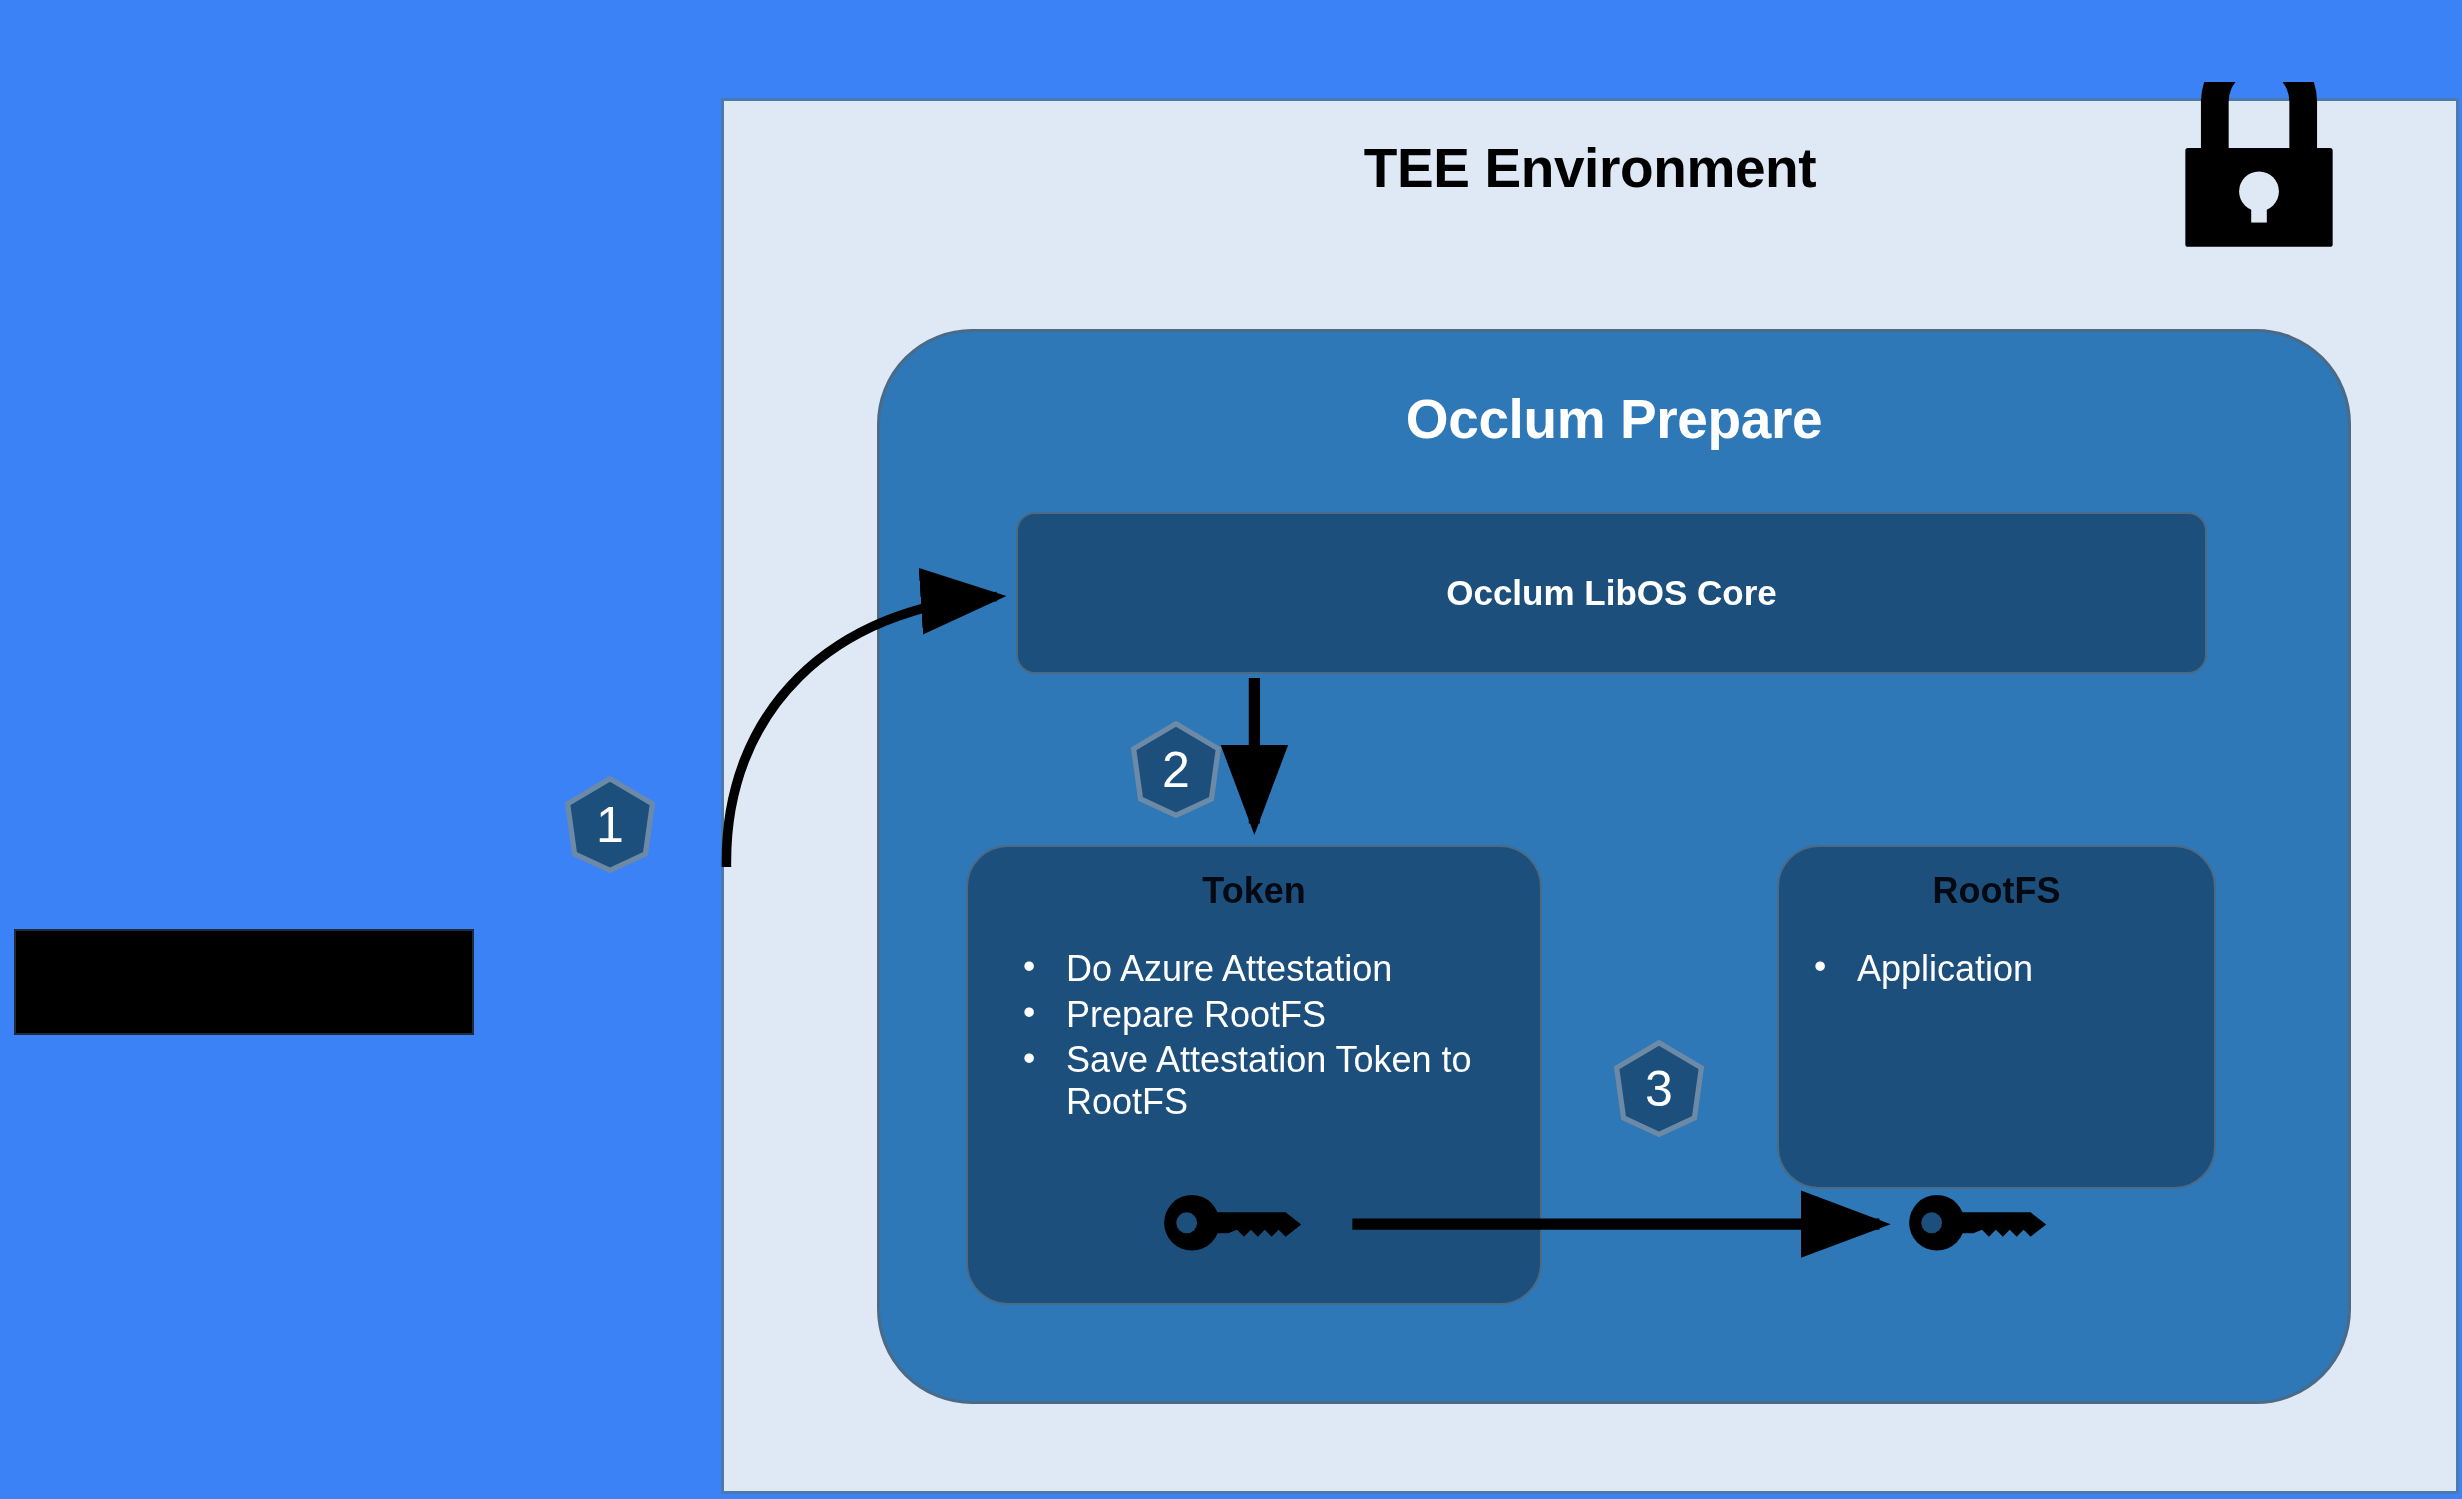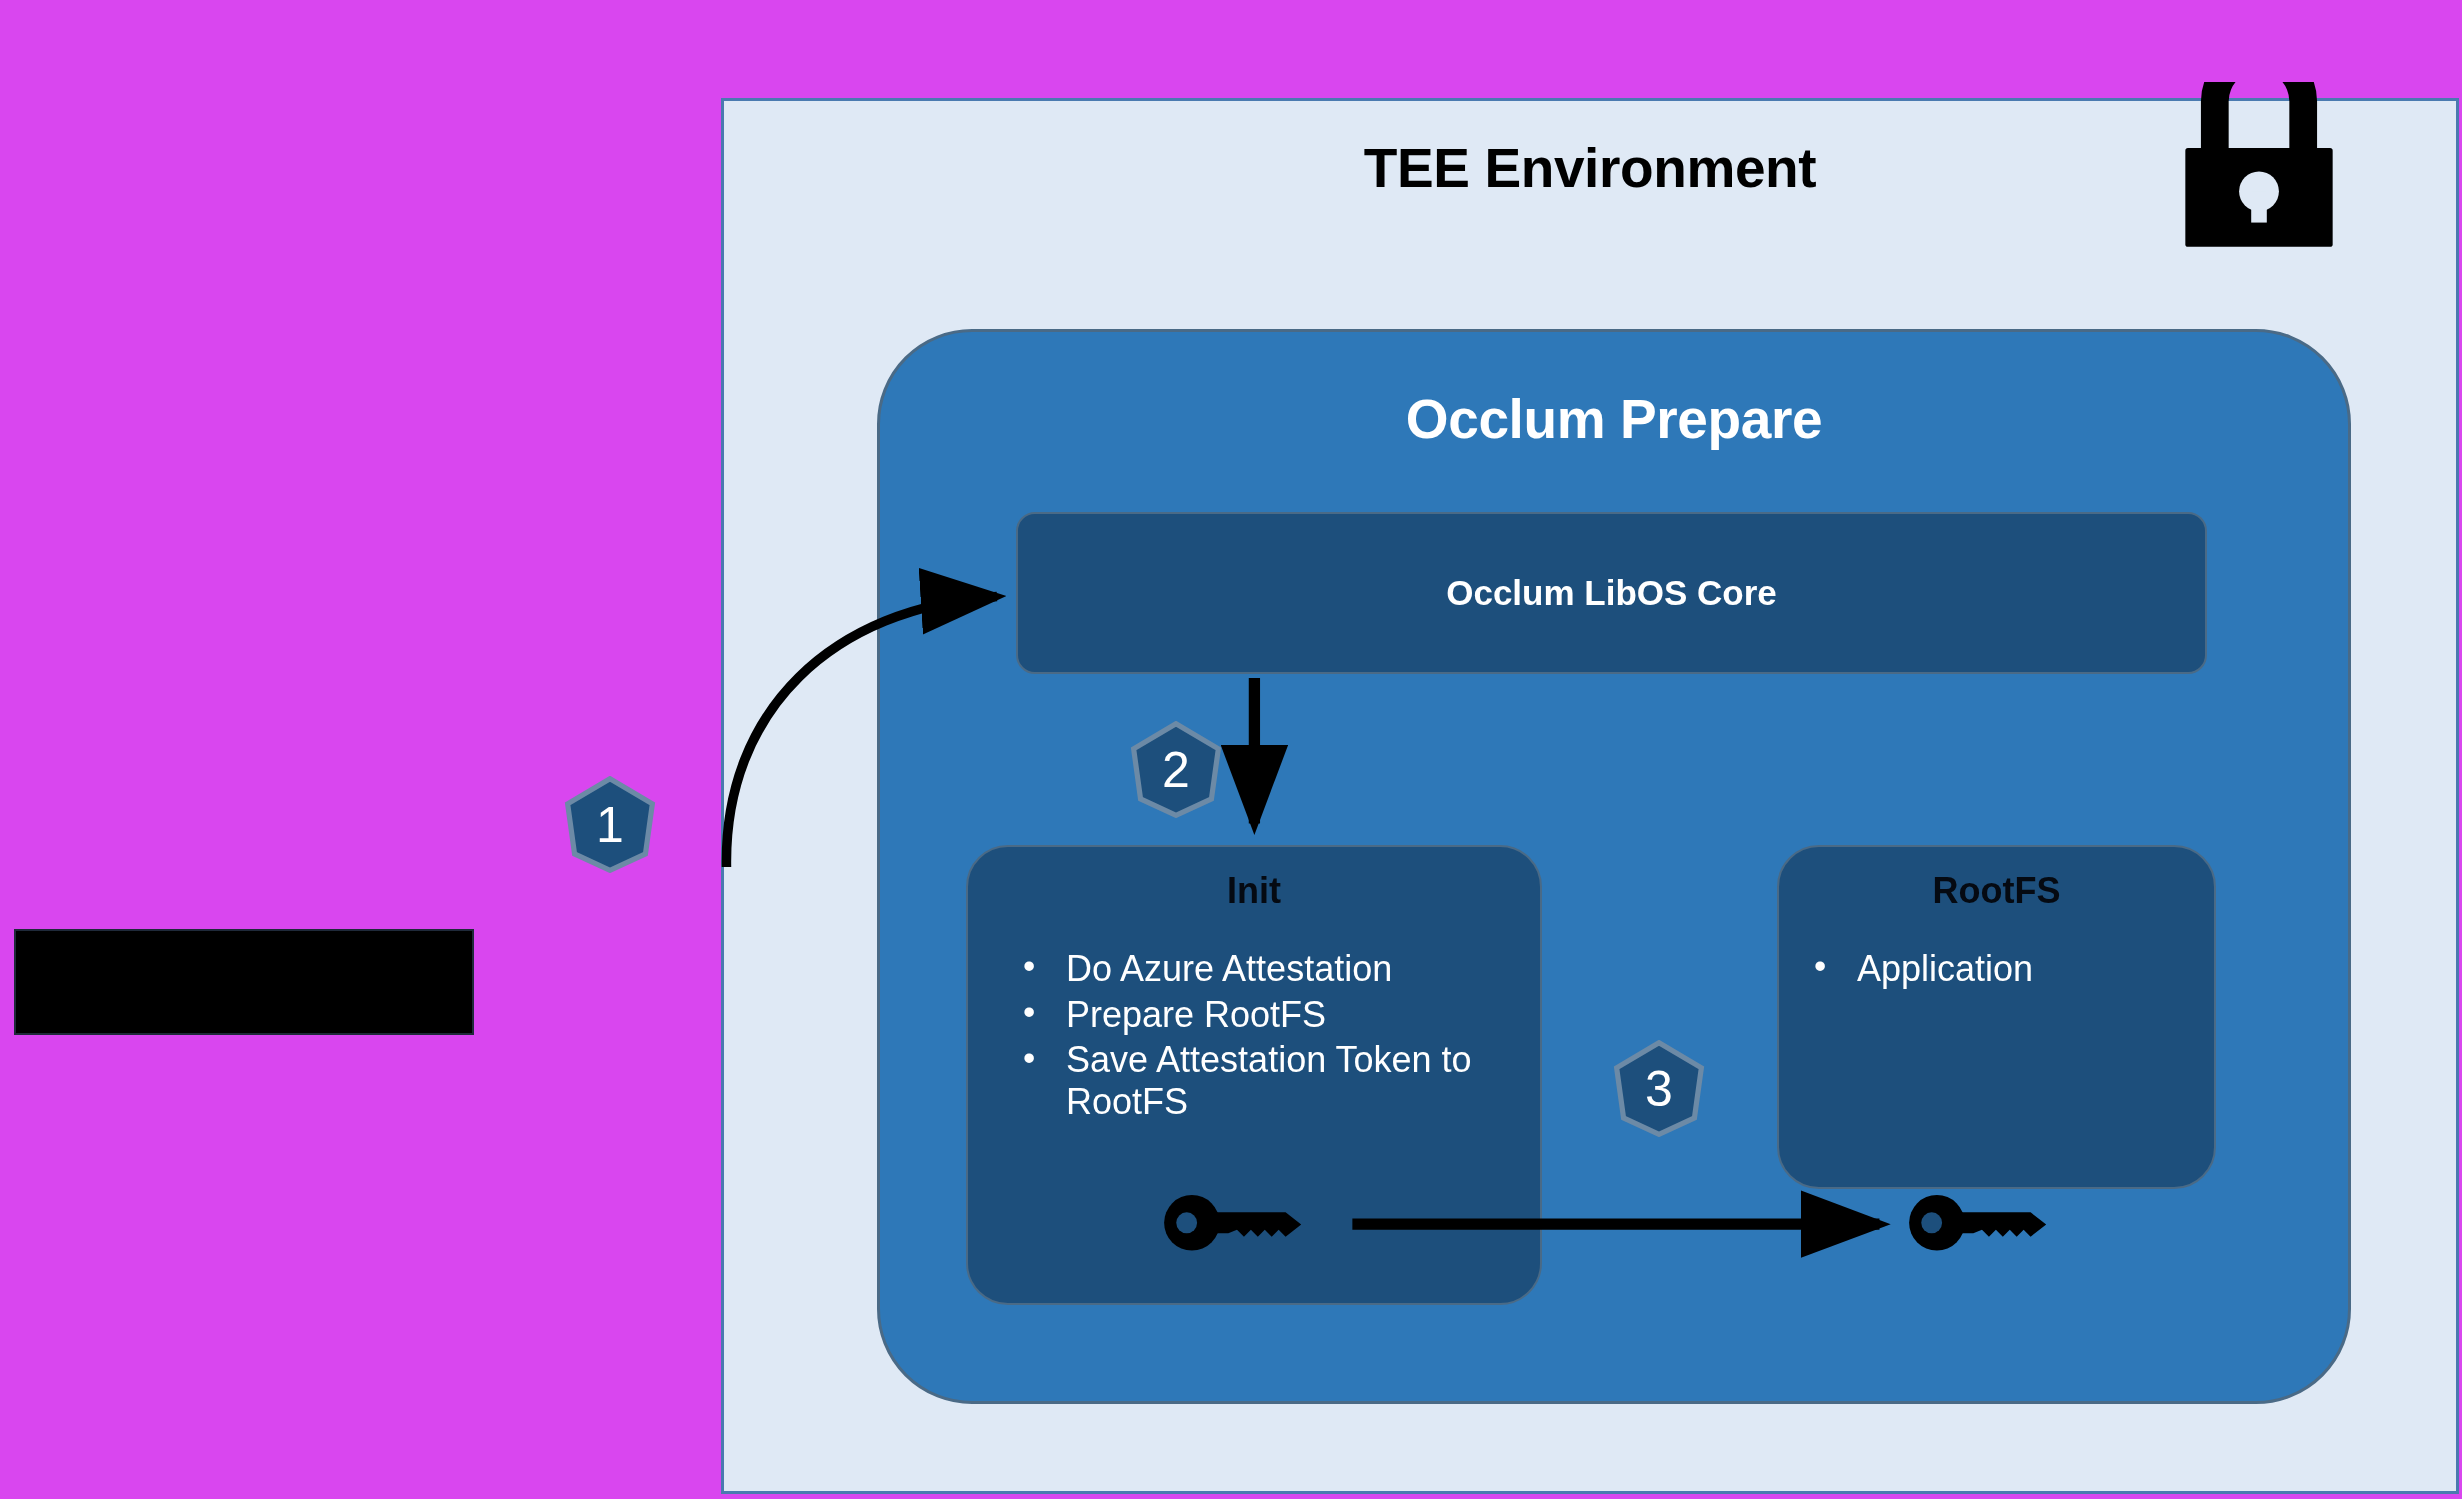--- a/index.html
+++ b/index.html
@@ -8,21 +8,21 @@
     padding: 0;
     background: #000000;
   }
   body {
     font-family: "Liberation Sans", sans-serif;
   }
   #canvas {
     position: relative;
     width: 2462px;
     height: 1499px;
-    background: #d946ef;
+    background: #3b82f6;
     overflow: hidden;
   }
 
   
   .left-box {
     position: absolute;
     left: 14px;
     top: 929px;
     width: 460px;
     height: 106px;
@@ -240,21 +240,21 @@
 
   <div class="occlum-panel">
     <div class="occlum-title">Occlum Prepare</div>
   </div>
 
   <div class="inner-panel libos-core">
     <div class="libos-label">Occlum LibOS Core</div>
   </div>
 
   <div class="inner-panel init-panel">
-    <div class="panel-title">Init</div>
+    <div class="panel-title">Token</div>
     <ul class="bullets">
       <li>Do Azure Attestation</li>
       <li>Prepare RootFS</li>
       <li>Save Attestation Token to RootFS</li>
     </ul>
   </div>
 
   <div class="inner-panel rootfs-panel">
     <div class="panel-title">RootFS</div>
     <ul class="bullets">

